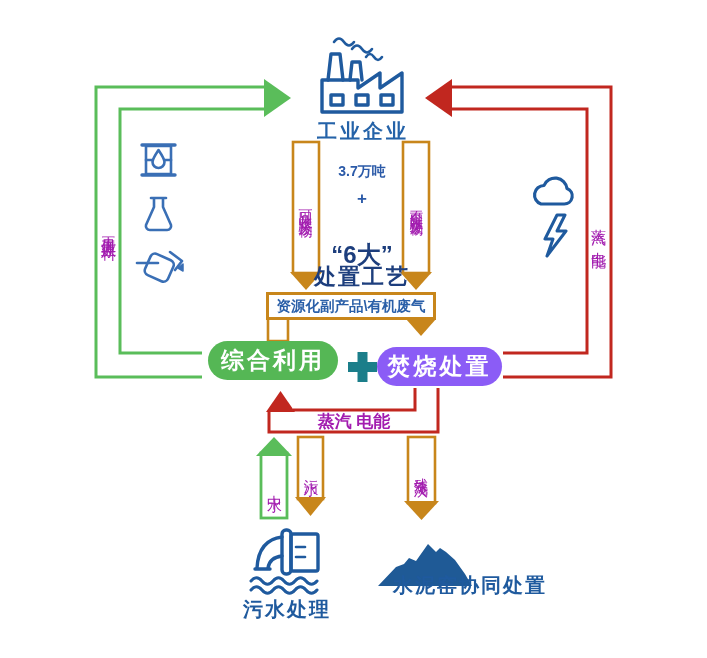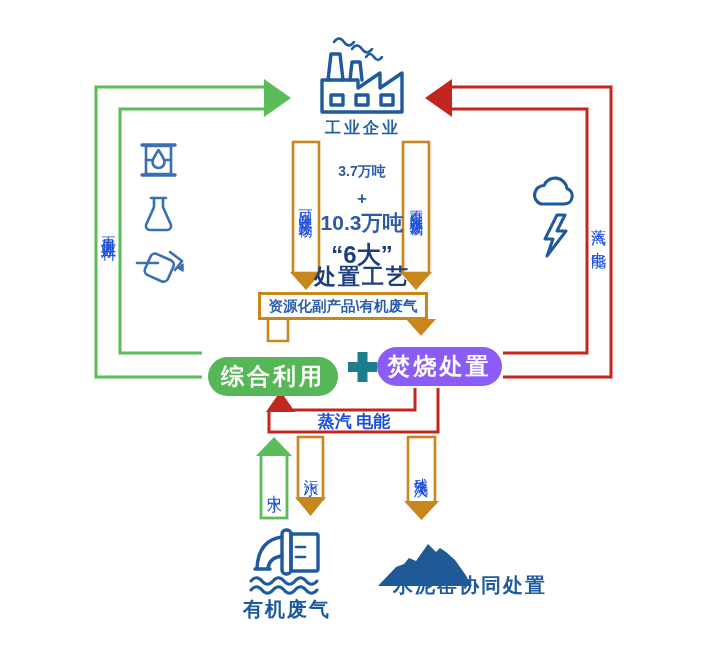--- a/index.html
+++ b/index.html
@@ -1,26 +1,26 @@
 <!DOCTYPE html>
 <html><head>
 <meta charset="utf-8">
 <style>
   html,body{margin:0;padding:0;background:#fff;font-family:"Liberation Sans",sans-serif;}
   .stage{position:relative;width:707px;height:658px;background:#fff;overflow:hidden;}
   .abs{position:absolute;}
   .artwork{position:absolute;left:0;top:0;}
-  .txt{color:#1d4ed8;}
+  .txt{color:#a21caf;}
   .vtext{writing-mode:vertical-rl;text-orientation:upright;display:flex;align-items:center;justify-content:center;}
   .ctr{text-align:center;}
   .pill{position:absolute;border-radius:21px;color:#fff;font-weight:bold;font-size:23px;
         letter-spacing:3px;display:flex;align-items:center;justify-content:center;}
   .pill-green{background:#55B755;}
   .pill-red{background:#8b5cf6;}
-  .bybox{position:absolute;left:258px;top:292px;width:170px;height:28px;border:3px solid #C8861B;
+  .bybox{position:absolute;left:266px;top:292px;width:170px;height:28px;border:3px solid #C8861B;
          box-sizing:border-box;background:#fff;display:flex;align-items:center;justify-content:center;
          font-size:14.5px;font-weight:bold;color:#2A5FA8;}
   .tonnage{font-weight:bold;color:#2B5AA8;}
   .navy{color:#1D3E7D;font-weight:bold;}
   .bottomlabel{font-size:20px;font-weight:bold;color:#1F5A9E;letter-spacing:2px;text-align:center;}
 </style>
 </head>
 <body>
 
 <div class="stage">
@@ -126,44 +126,43 @@
       <line x1="255" y1="569" x2="270" y2="569"></line>
       <path d="M251,581 q5.5,-6.5 11,0 t11,0 t11,0 t11,0 t11,0 t11,0" stroke-width="3"></path>
       <path d="M251,590 q5.5,-6.5 11,0 t11,0 t11,0 t11,0 t11,0 t11,0" stroke-width="3"></path>
     </g>
 
     <g>
       <polygon points="378,586 396,567 404,564 409,558 416,561 428,544 436,552 440,548 446,552 455,560 465,574 472,586" fill="#1F5A96"></polygon>
     </g>
   </svg>
 
-  <div class="abs txt ctr" style="left:313px;top:118px;width:100px;font-size:16px;font-weight:600;letter-spacing:3px;color:#2462A8;">工业企业</div>
+  <div class="abs txt ctr" style="left:313px;top:118px;width:100px;font-size:20px;font-weight:600;letter-spacing:3px;color:#2462A8;">工业企业</div>
 
   <div class="abs txt vtext" style="left:94px;top:160px;width:28px;height:140px;font-size:15px;letter-spacing:2px;">再生工业原料</div>
 
   <div class="abs txt vtext" style="left:584px;top:165px;width:28px;height:130px;font-size:15px;letter-spacing:2px;">蒸汽 电能</div>
 
   <div class="abs txt vtext" style="left:293px;top:148px;width:26px;height:118px;font-size:14px;letter-spacing:3px;">可回收类废物</div>
   <div class="abs txt vtext" style="left:403px;top:145px;width:26px;height:124px;font-size:13.5px;letter-spacing:2px;">不可回收类废物</div>
 
   <div class="abs ctr tonnage" style="left:312px;top:163px;width:100px;font-size:14px;">3.7万吨</div>
   <div class="abs ctr tonnage" style="left:312px;top:189px;width:100px;font-size:17px;">+</div>
-  <div class="abs ctr tonnage" style="left:307px;top:209px;width:110px;font-size:21px;">10.3万吨</div>
   <div class="abs ctr navy" style="left:312px;top:239px;width:100px;font-size:24px;">“6大”</div>
   <div class="abs ctr navy" style="left:312px;top:262px;width:100px;font-size:22px;letter-spacing:2px;">处置工艺</div>
 
   <div class="bybox">
     <span>资源化副产品\有机废气</span>
   </div>
 
-  <div class="pill pill-green" style="left:208px;top:357px;width:130px;height:39px;">综合利用</div>
+  <div class="pill pill-green" style="left:208px;top:341px;width:130px;height:39px;">综合利用</div>
   <div class="pill pill-red" style="left:377px;top:347px;width:125px;height:39px;">焚烧处置</div>
 
   <div class="abs ctr txt" style="left:299px;top:410px;width:110px;font-size:17px;font-weight:bold;">蒸汽 电能</div>
 
   <div class="abs txt vtext" style="left:261px;top:458px;width:26px;height:56px;font-size:15px;letter-spacing:3px;">中水</div>
   <div class="abs txt vtext" style="left:298px;top:445px;width:25px;height:50px;font-size:15px;letter-spacing:3px;">污水</div>
   <div class="abs txt vtext" style="left:408px;top:440px;width:27px;height:62px;font-size:14px;letter-spacing:2px;">残渣飞灰</div>
 
-  <div class="abs bottomlabel" style="left:232px;top:596px;width:110px;">有机废气</div>
+  <div class="abs bottomlabel" style="left:232px;top:596px;width:110px;">污水处理</div>
   <div class="abs bottomlabel" style="left:344px;top:572px;width:162px;margin-left:45px;">水泥窑协同处置</div>
 
 </div>
 
 </body></html>

